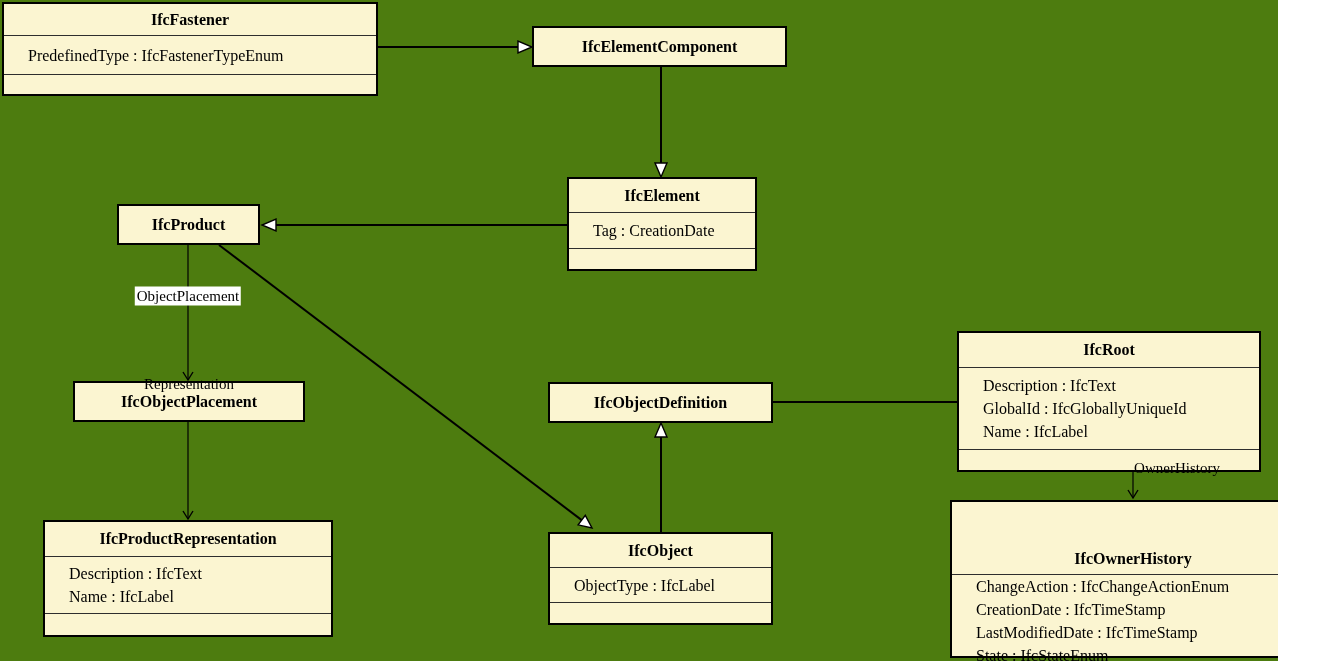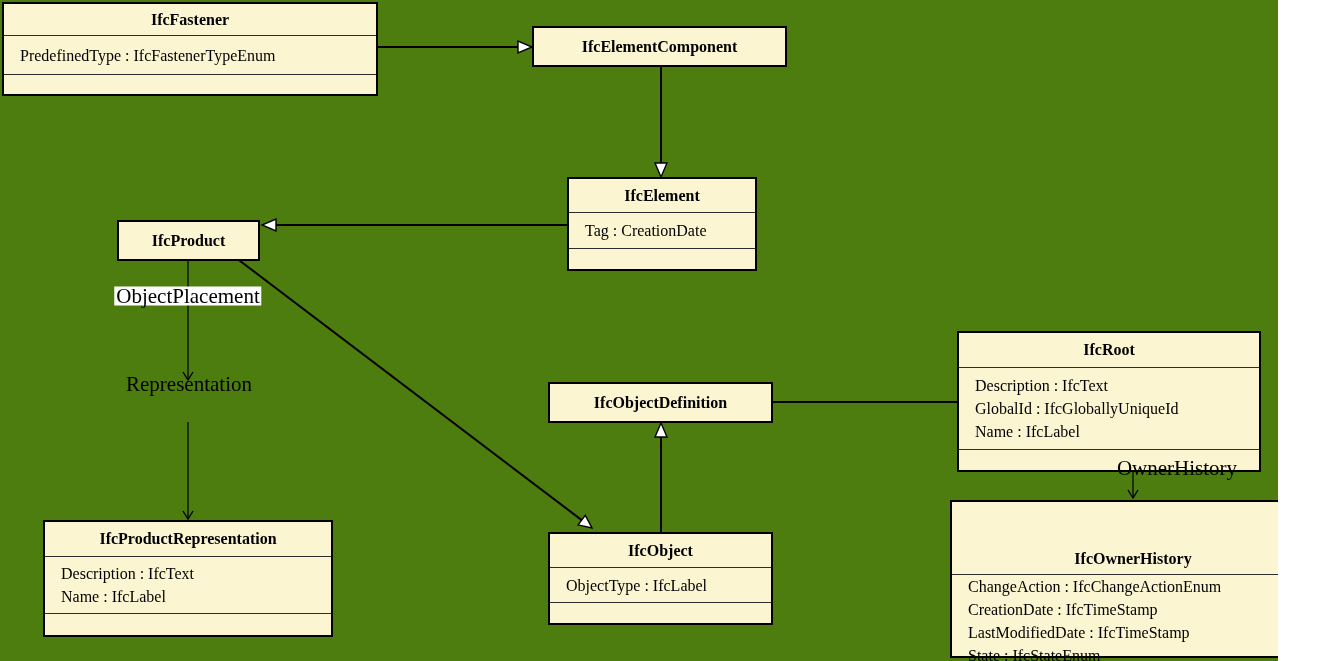--- a/index.html
+++ b/index.html
@@ -13,26 +13,26 @@
     border:2px solid #000;display:flex;flex-direction:column;
   }
   .uml-title{
     font-weight:bold;font-size:16px;display:flex;align-items:center;
     justify-content:center;flex:0 0 auto;white-space:nowrap;
   }
   .single .uml-title{flex:1;}
   .multi .uml-title{border-bottom:1px solid #2e2e2e;}
   .uml-attrs{
     flex:1;display:flex;flex-direction:column;justify-content:center;
-    border-bottom:1px solid #2e2e2e;padding-left:16px;font-size:16px;
+    border-bottom:1px solid #2e2e2e;padding-left:24px;font-size:16px;
     line-height:23px;white-space:nowrap;
   }
   .uml-empty{flex:0 0 auto;}
   .edge-label{
-    position:absolute;font-size:21px;white-space:nowrap;
+    position:absolute;font-size:15px;white-space:nowrap;
     transform:translate(-50%,-50%);line-height:19px;
   }
   .edge-label.bg{background:#ffffff;padding:0 2px;}
 </style>
 </head>
 <body>
 
 <div id="canvas">
 
   <svg id="edges" viewBox="0 0 1318 661" xmlns="http://www.w3.org/2000/svg">
@@ -78,24 +78,27 @@
   </div>
 
   <div class="uml-class multi" style="left:567px;top:177px;width:190px;height:94px;">
     <div class="uml-title" style="height:33px;">IfcElement</div>
     <div class="uml-attrs">
       <div>Tag : CreationDate</div>
     </div>
     <div class="uml-empty" style="height:20px;"></div>
   </div>
 
-  <div class="uml-class single" style="left:117px;top:204px;width:143px;height:41px;margin-top:16px;">
+  <div class="uml-class single" style="left:117px;top:204px;width:143px;height:41px;">
     <div class="uml-title">IfcProduct</div>
   </div>
 
+  <div class="uml-class single" style="left:73px;top:381px;width:232px;height:41px;">
+    <div class="uml-title">IfcObjectPlacement</div>
+  </div>
 
   <div class="uml-class multi" style="left:43px;top:520px;width:290px;height:117px;">
     <div class="uml-title" style="height:34px;">IfcProductRepresentation</div>
     <div class="uml-attrs">
       <div>Description : IfcText</div>
       <div>Name : IfcLabel</div>
     </div>
     <div class="uml-empty" style="height:21px;"></div>
   </div>
 

